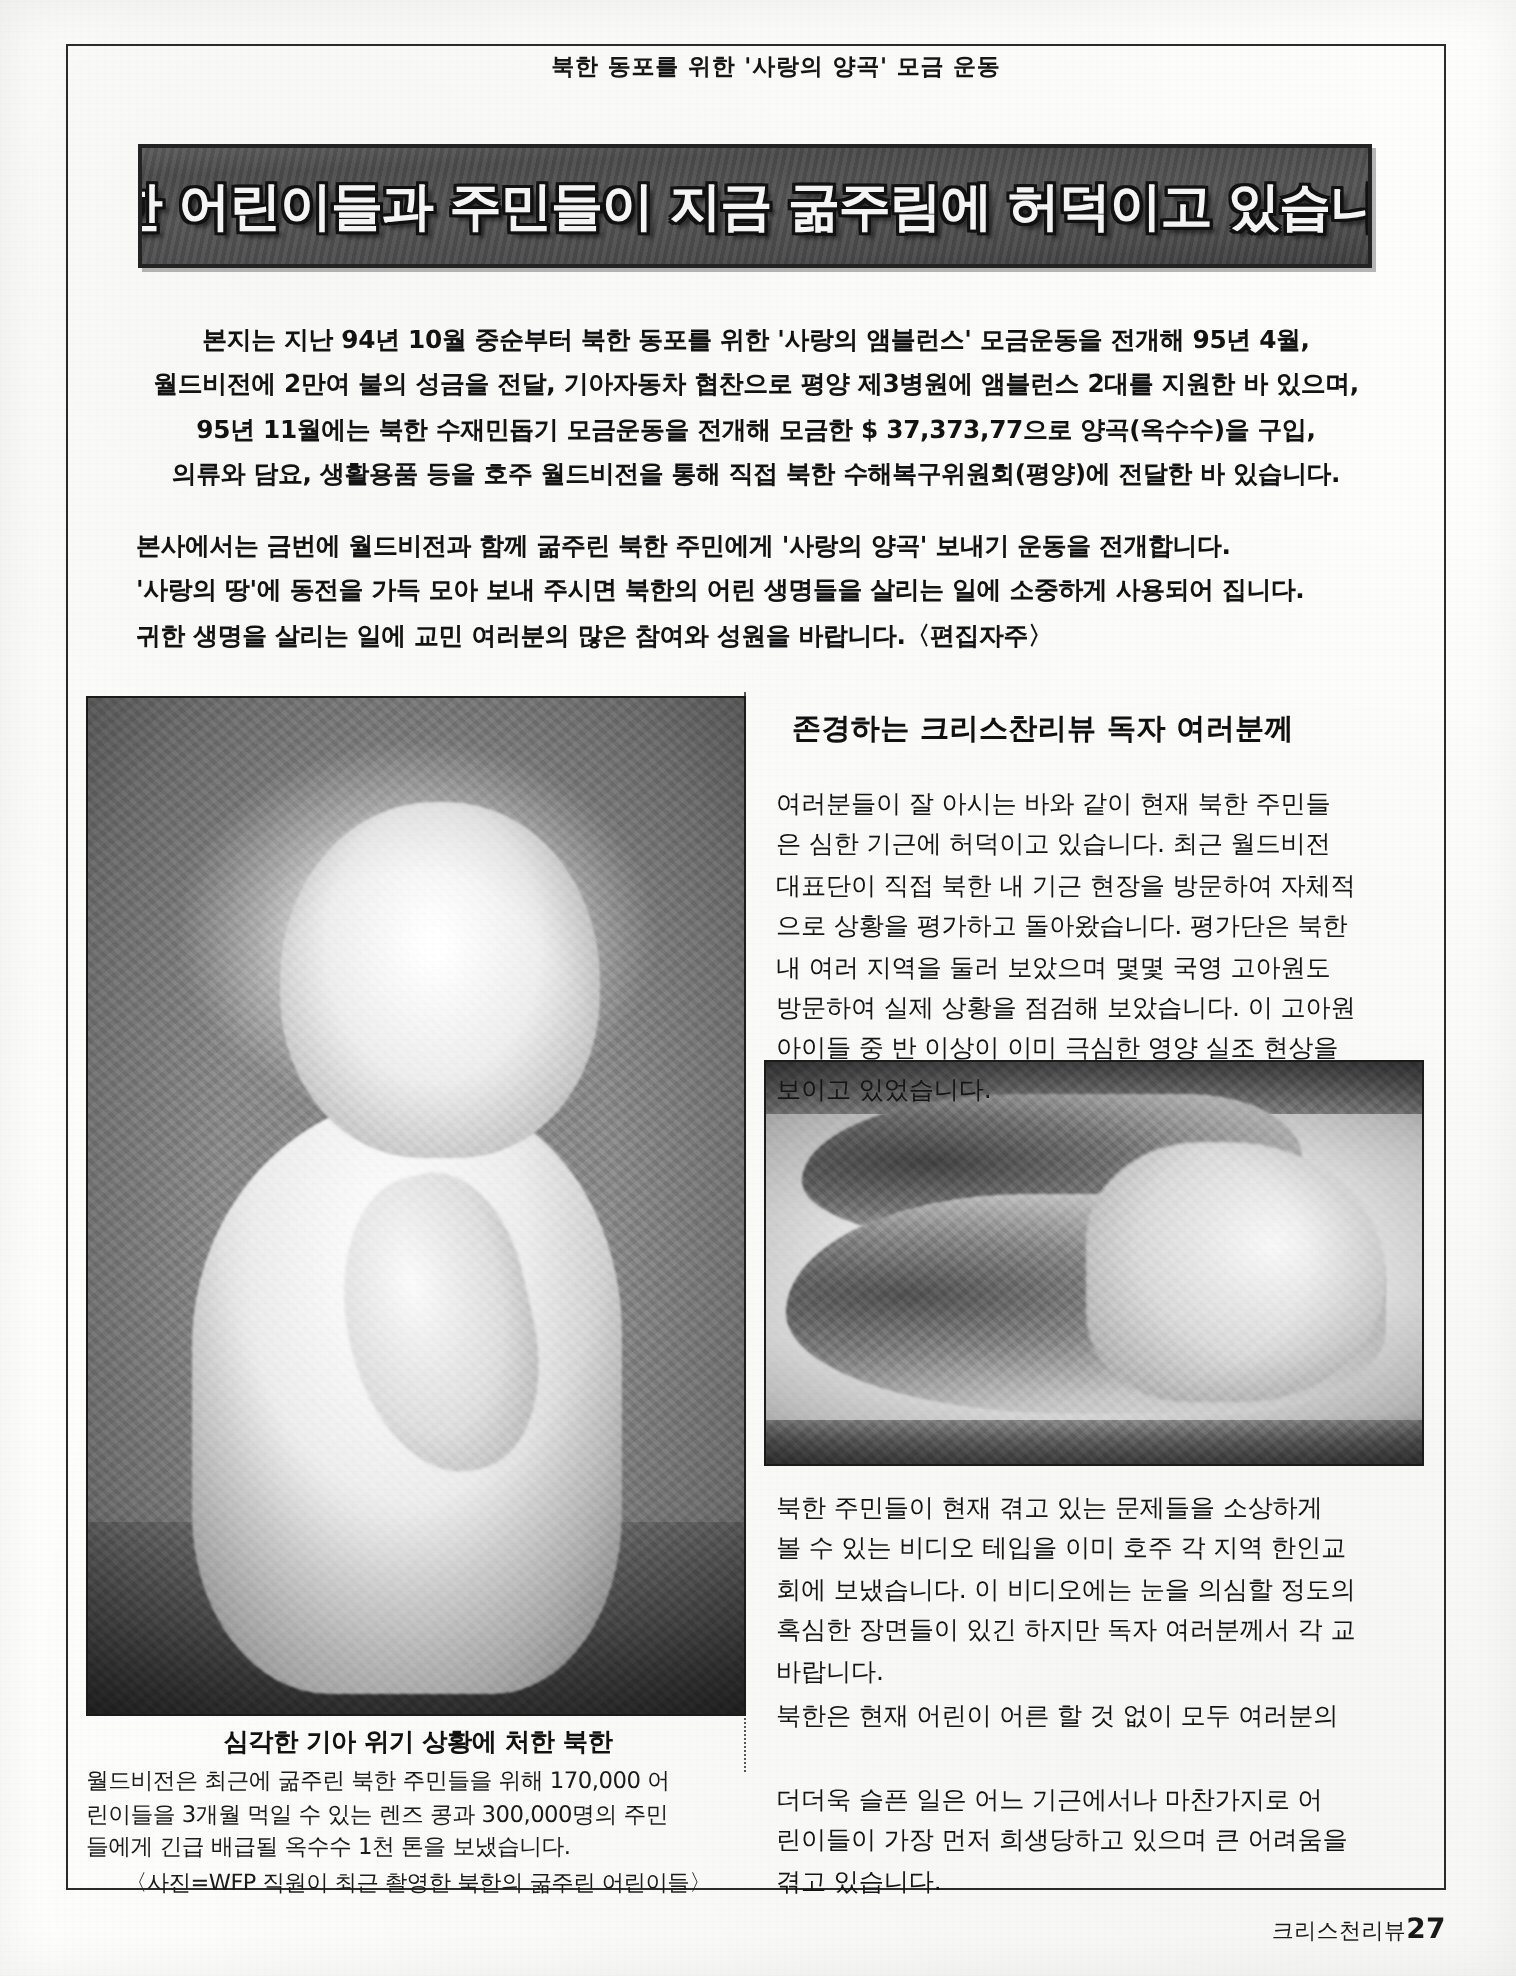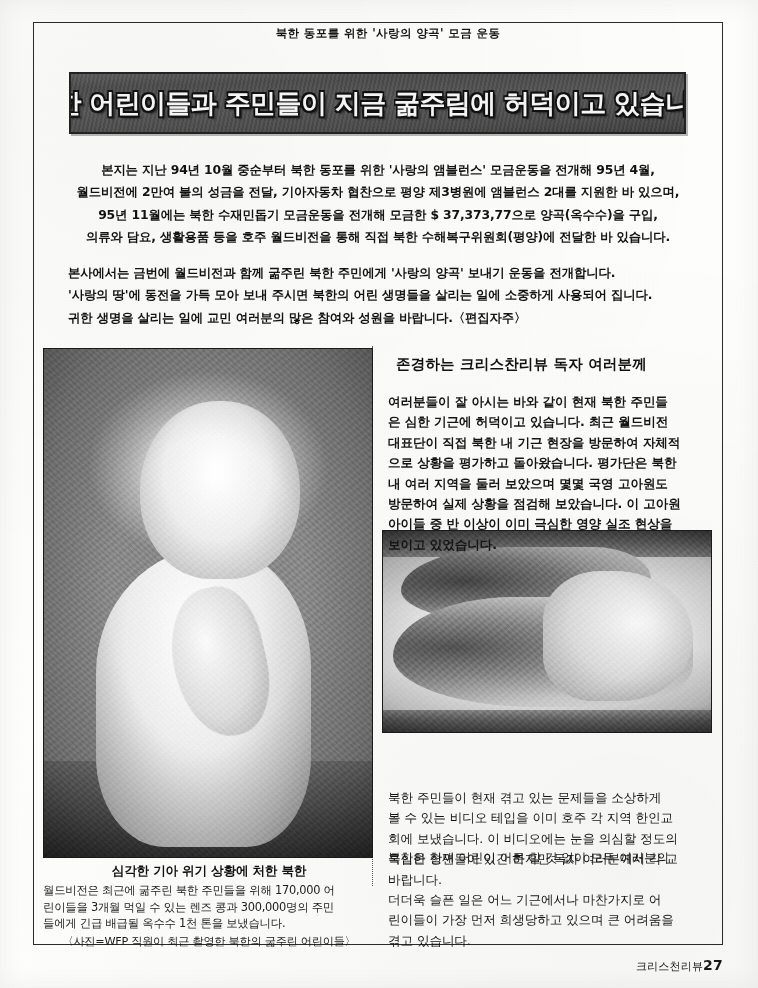--- a/index.html
+++ b/index.html
@@ -252,22 +252,22 @@
   .rc-para{
     position:absolute;
     left:388px;
     width:326px;
     font-size:12.6px;
     line-height:20.4px;
     letter-spacing:-0.1px;
     color:#151515;
   }
   .rc-para .rc-line{ white-space:nowrap; display:block; }
-  #rc-p1{ top:392px;font-weight:bold; }
-  #rc-p2{ top:788px; }
+  #rc-p1{ top:392px; }
+  #rc-p2{ top:744px; }
   #rc-p3{ top:848px; }
   #rc-p4{ top:890px; }
 
   
   #page-footer{
     position:absolute;
     left:560px; top:957px;
     width:163px;
     text-align:right;
     font-size:11px;

